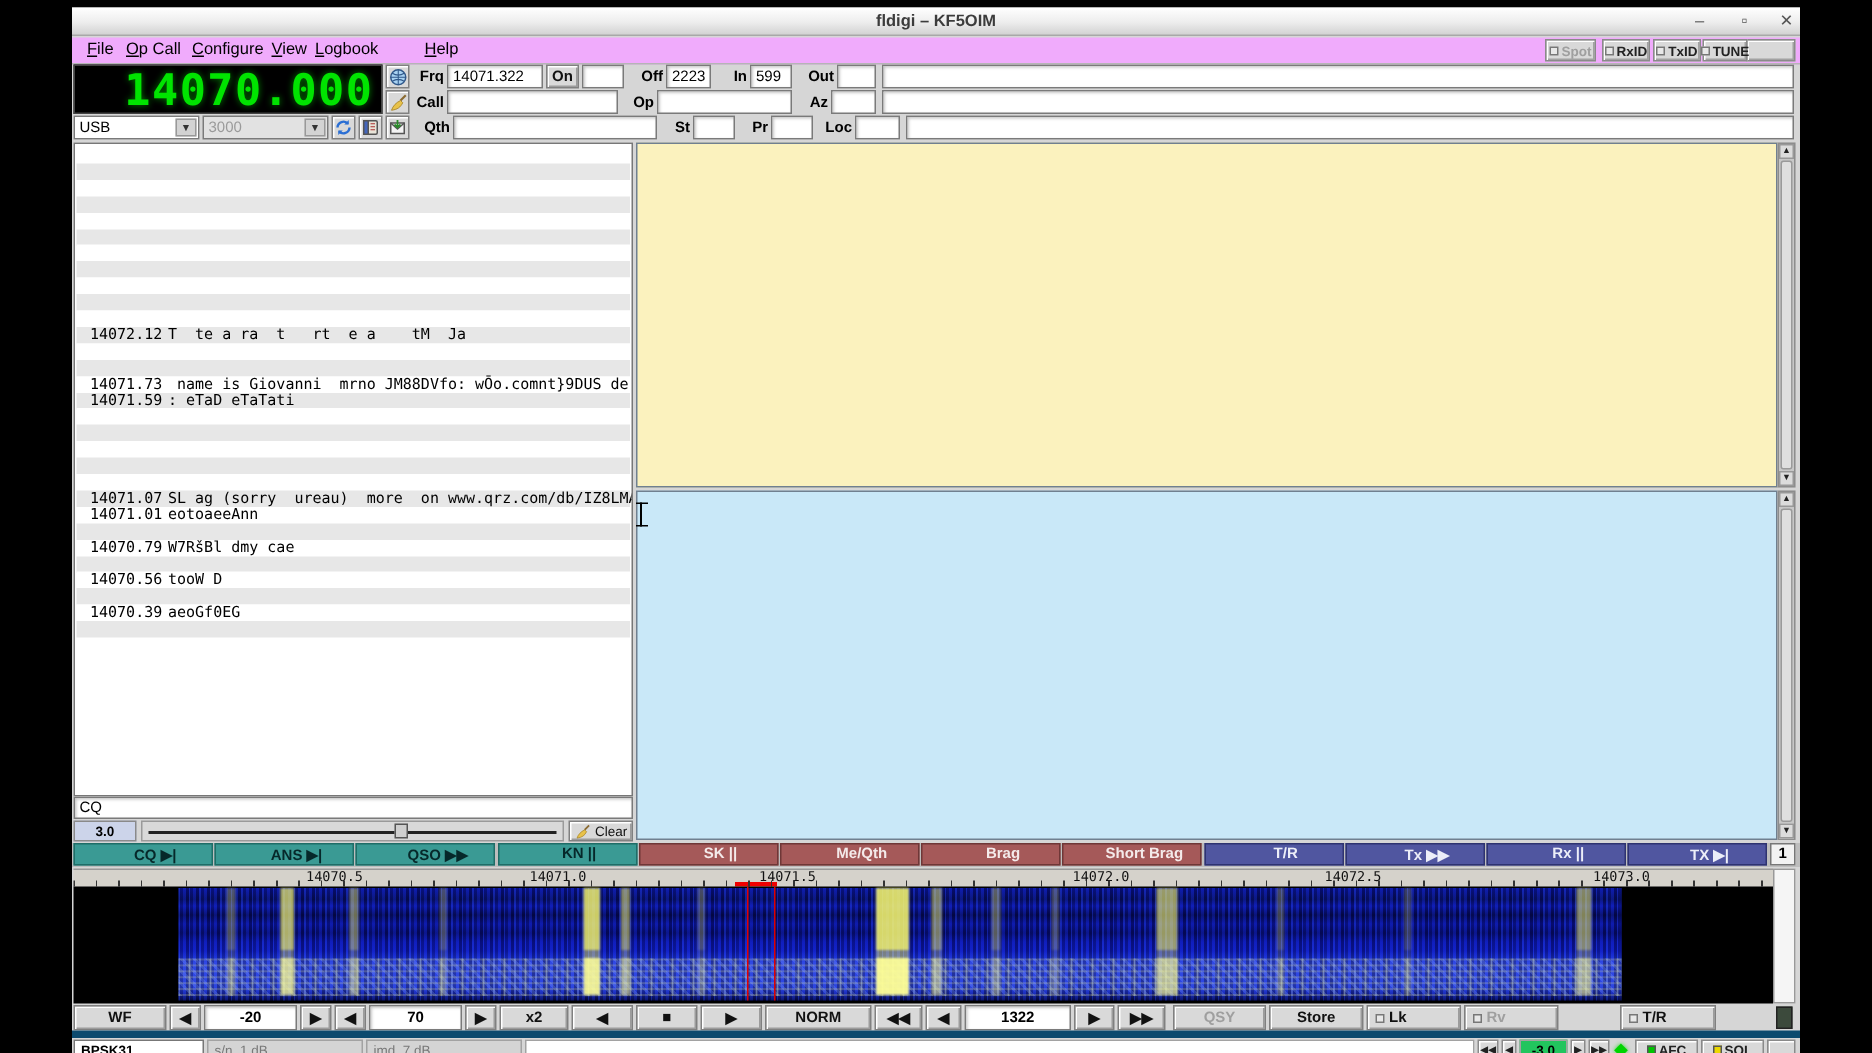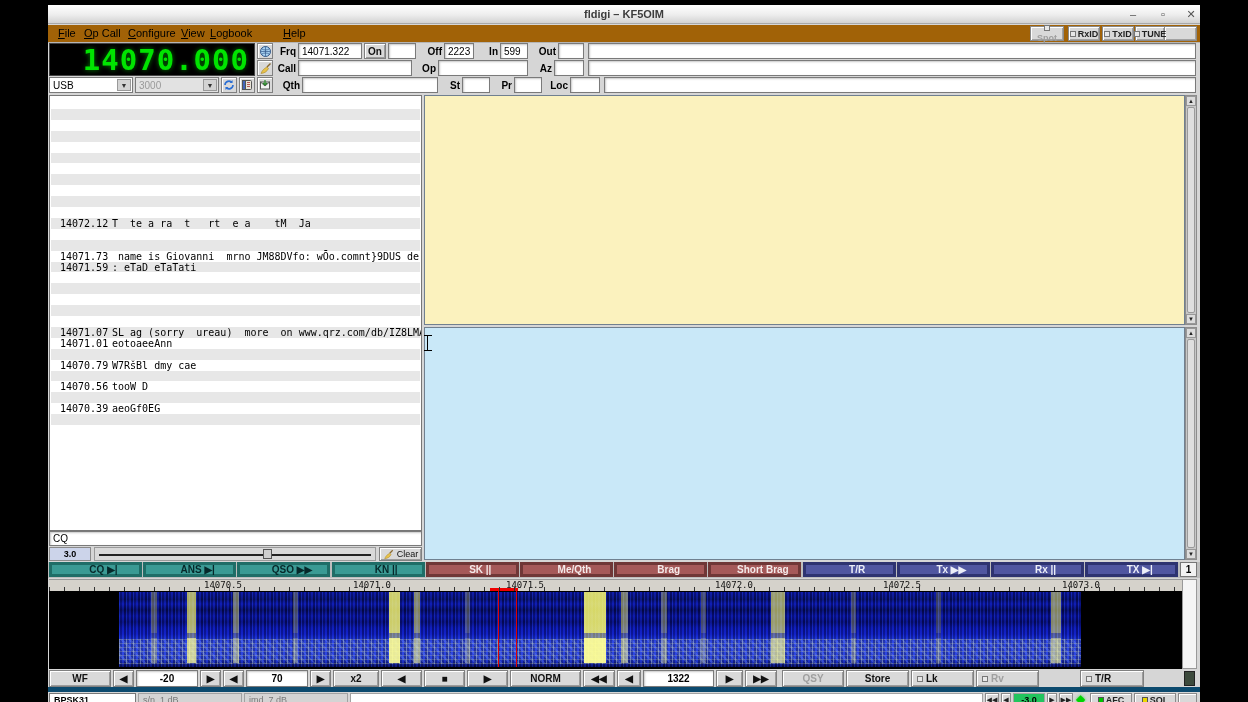--- a/index.html
+++ b/index.html
@@ -8,27 +8,27 @@
           font-family:"Liberation Sans",sans-serif;-webkit-font-smoothing:antialiased;}
   .window{position:absolute;left:48px;top:5px;width:1152px;height:697px;background:#d6d6d6;}
 
   
   .titlebar{position:absolute;left:0;top:0;width:100%;height:19px;
             background:linear-gradient(#ffffff,#ededed 55%,#d2d2d2);border-bottom:1px solid #a8a8a8;}
   .title{position:absolute;left:50%;top:3px;transform:translateX(-50%);font-size:11px;font-weight:bold;color:#3c3c3c;}
   .winbtn{position:absolute;top:2px;width:22px;height:14px;text-align:center;font-size:11px;color:#555;line-height:14px;cursor:default;}
 
   
-  .menubar{position:absolute;left:0;top:20px;width:100%;height:18px;background:#a16207;border-bottom:1px solid #b5b5b5;}
+  .menubar{position:absolute;left:0;top:20px;width:100%;height:18px;background:#f0abfc;border-bottom:1px solid #b5b5b5;}
   .menu-item{position:absolute;top:0;height:17px;padding:2px 5px;font-size:11px;color:#000;}
   .menu-item::first-letter{text-decoration:underline;}
   .hdr-toggle{position:absolute;top:1px;height:15px;background:#d9d9d9;border:1px solid #8a8a8a;
               box-shadow:inset 1px 1px 0 #fff,inset -1px -1px 0 #a2a2a2;
               display:flex;align-items:center;justify-content:center;gap:2px;font-size:9px;font-weight:bold;color:#222;}
-  .hdr-toggle.disabled{color:#9f9f9f;flex-direction:column;}
+  .hdr-toggle.disabled{color:#9f9f9f;}
   .cb{width:6px;height:6px;border:1px solid #777;background:#e8e8e8;flex:0 0 auto;}
   .spacer-box{position:absolute;top:1px;height:15px;background:#d9d9d9;border:1px solid #8a8a8a;
               box-shadow:inset 1px 1px 0 #fff,inset -1px -1px 0 #a2a2a2;}
 
   
   .btn{position:absolute;background:#d9d9d9;border:1px solid #808080;
        box-shadow:inset 1px 1px 0 #fff,inset -1px -1px 0 #9c9c9c;
        font-size:10px;color:#111;display:flex;align-items:center;justify-content:center;gap:3px;}
   .btn.disabled{color:#9f9f9f;}
   .inp{position:absolute;background:#fff;border:1px solid #7a7a7a;
@@ -73,21 +73,21 @@
   .macro-entry{position:absolute;left:1px;top:526px;width:373px;height:15px;}
   .sq-val{position:absolute;left:1px;top:542px;width:42px;height:14px;background:#ccd4ea;border:1px solid #8a8a8a;
           font-size:9px;font-weight:bold;display:flex;align-items:center;justify-content:center;}
   .sq-track{position:absolute;left:46px;top:542px;width:282px;height:14px;background:#d9d9d9;border:1px solid #9a9a9a;}
   .sq-track::before{content:"";position:absolute;left:4px;right:4px;top:6px;height:2px;background:#222;}
   .sq-thumb{position:absolute;left:168px;top:1px;width:9px;height:10px;background:#cfcfcf;border:1px solid #555;}
   .clear-btn{left:331px;top:542px;width:43px;height:14px;font-size:9px;}
 
   
   .macro-bar{position:absolute;left:0;top:557px;width:1152px;height:16px;background:#bdbdbd;}
-  .macro{position:absolute;top:0;width:93px;height:15px;border:3px solid #b91c1c;
+  .macro{position:absolute;top:0;width:93px;height:15px;border:1px solid #b91c1c;
          font-size:10px;font-weight:bold;display:flex;align-items:center;justify-content:center;white-space:pre;padding-left:16px;}
   .macro.teal{background:#3a9a94;color:#06282a;border-color:#1f6d67;}
   .macro.red{background:#a55959;color:#f4eaea;border-color:#6f3737;}
   .macro.blue{background:#5056a0;color:#eceef8;border-color:#2e3370;}
   .macro-set{position:absolute;left:1132px;top:557px;width:17px;height:15px;background:#f2f2f2;border:1px solid #777;
              font-size:10px;font-weight:bold;display:flex;align-items:center;justify-content:center;}
 
   
   .wf-scale{position:absolute;left:1px;top:574px;width:1133px;height:12px;background:#d5d2cb;border-top:1px solid #999;}
   .wf-scale::after{content:"";position:absolute;left:0;right:0;bottom:0;height:4px;

